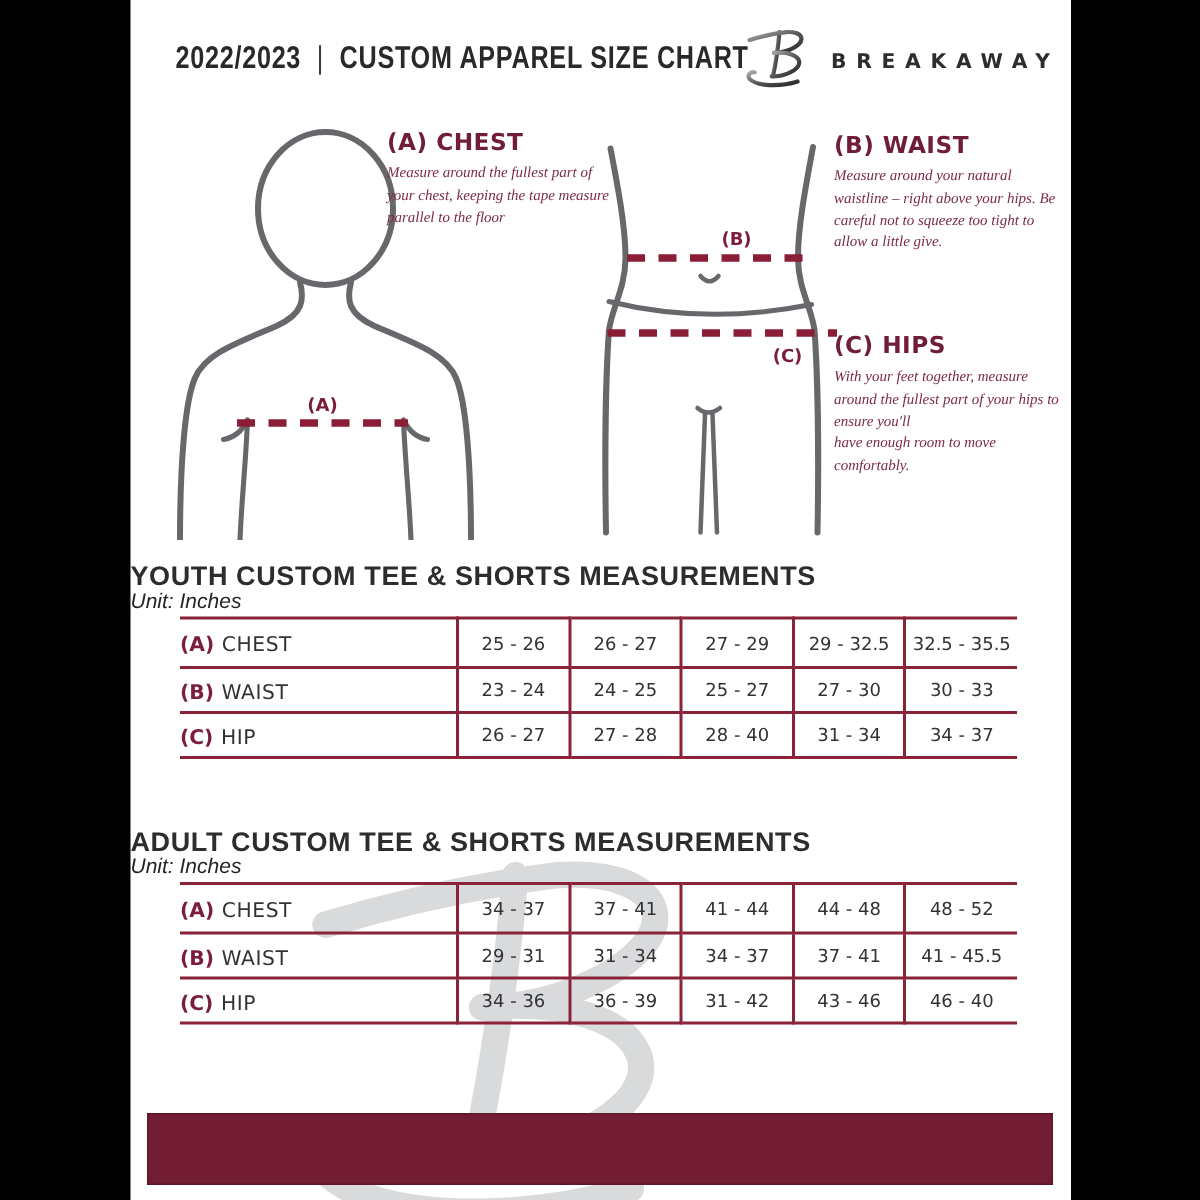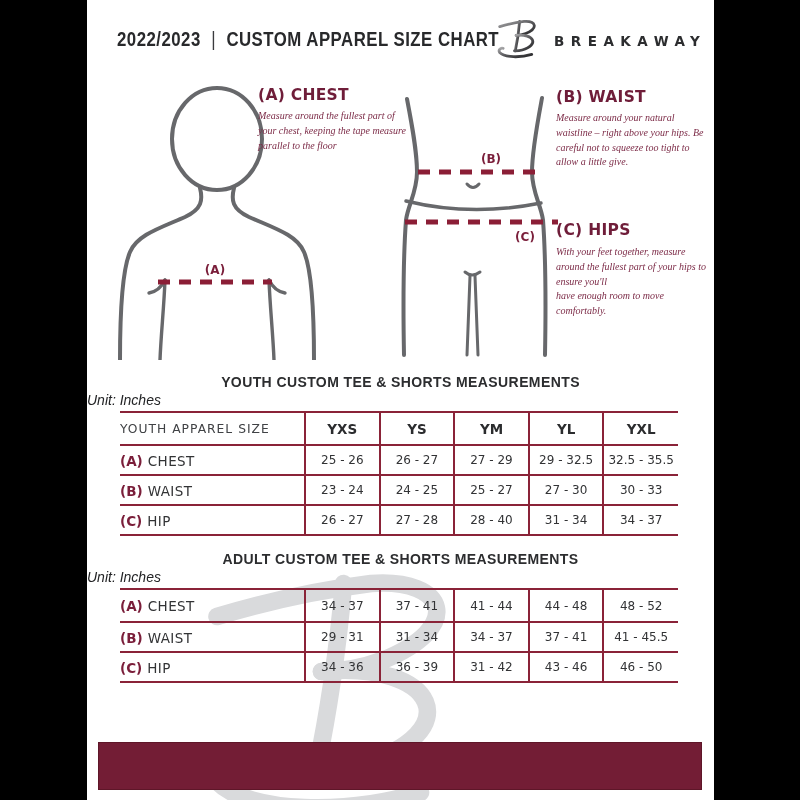--- a/index.html
+++ b/index.html
@@ -19,22 +19,22 @@
   
   .instr-head{position:absolute;font-family:"DejaVu Sans",sans-serif;font-weight:700;
               font-size:15.5px;letter-spacing:0.3px;color:#6f1d39;}
   .instr-body{position:absolute;font-family:Liberation Serif, serif;font-style:oblique;
               font-size:10px;line-height:14.8px;color:#7c2b47;white-space:pre-line;}
 
   .figure{position:absolute;}
   .fig-label{font:700 12px "DejaVu Sans",sans-serif;fill:#7a1e3a;}
 
   
-  .sec-title{position:absolute;left:0;width:627px;text-align:center;font-weight:700;
-             font-size:14px;letter-spacing:0.4px;color:#2c2d2f;}
+  .sec-title{position:absolute;left:0;width:627px;font-weight:700;
+             font-size:18px;letter-spacing:0.4px;color:#2c2d2f;}
   .sec-unit{position:absolute;left:0;width:627px;text-align:left;font-style:italic;
             font-size:14px;color:#232426;}
 
   
   .tbl{position:absolute;left:33px;border-collapse:collapse;table-layout:fixed;width:558px;
        font-family:"DejaVu Sans",sans-serif;}
   .tbl td{border-bottom:2px solid #8a2338;padding:0;background:transparent;}
   .tbl tr:first-child td{border-top:2px solid #8a2338;}
   .tbl td:not(:last-child){border-right:2px solid #8a2338;}
   .tbl tr:first-child td{height:31px;}
@@ -135,28 +135,20 @@
       <table class="tbl" style="top:411px">
         <colgroup>
             <col style="width:185px">
             <col style="width:74.6px">
             <col style="width:74.6px">
             <col style="width:74.6px">
             <col style="width:74.6px">
             <col style="width:74.6px">
           </colgroup>
         <tbody>
-            <tr>
-          <td class="cell-label hdr-size">YOUTH APPAREL SIZE</td>
-          <td class="hdr-col">YXS</td>
-          <td class="hdr-col">YS</td>
-          <td class="hdr-col">YM</td>
-          <td class="hdr-col">YL</td>
-          <td class="hdr-col">YXL</td>
-        </tr>
         <tr>
           <td class="cell-label"><span class="row-prefix">(A)</span><span class="row-name">CHEST</span></td>
           <td class="cell-val">25 - 26</td>
           <td class="cell-val">26 - 27</td>
           <td class="cell-val">27 - 29</td>
           <td class="cell-val">29 - 32.5</td>
           <td class="cell-val">32.5 - 35.5</td>
         </tr>
         <tr>
           <td class="cell-label"><span class="row-prefix">(B)</span><span class="row-name">WAIST</span></td>
@@ -205,21 +197,21 @@
           <td class="cell-val">34 - 37</td>
           <td class="cell-val">37 - 41</td>
           <td class="cell-val">41 - 45.5</td>
         </tr>
         <tr>
           <td class="cell-label"><span class="row-prefix">(C)</span><span class="row-name">HIP</span></td>
           <td class="cell-val">34 - 36</td>
           <td class="cell-val">36 - 39</td>
           <td class="cell-val">31 - 42</td>
           <td class="cell-val">43 - 46</td>
-          <td class="cell-val">46 - 50</td>
+          <td class="cell-val">46 - 40</td>
         </tr>
       </tbody>
         </table>
 
       <div class="footer-bar"></div>
 
     </div>
   </div>
 </div>
 

